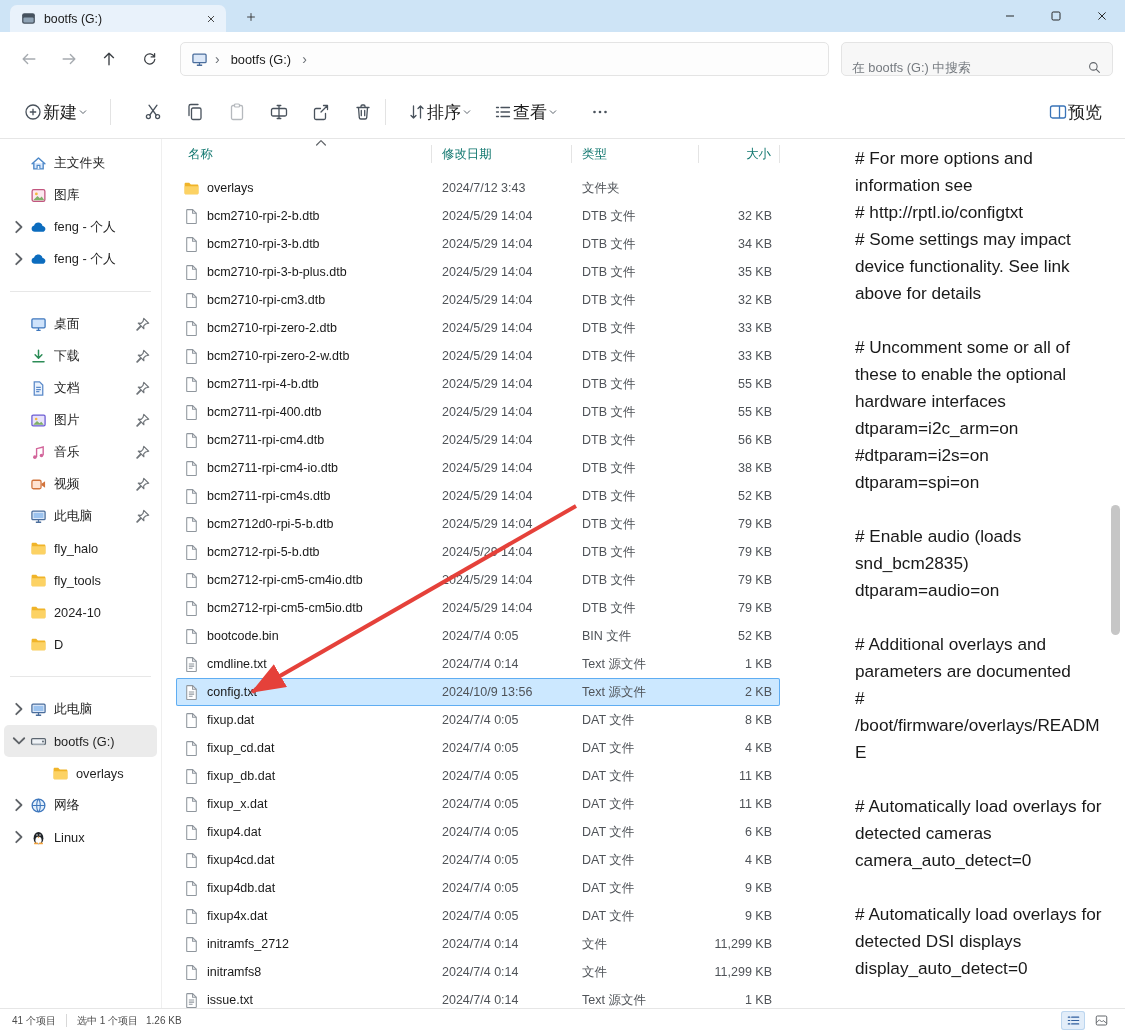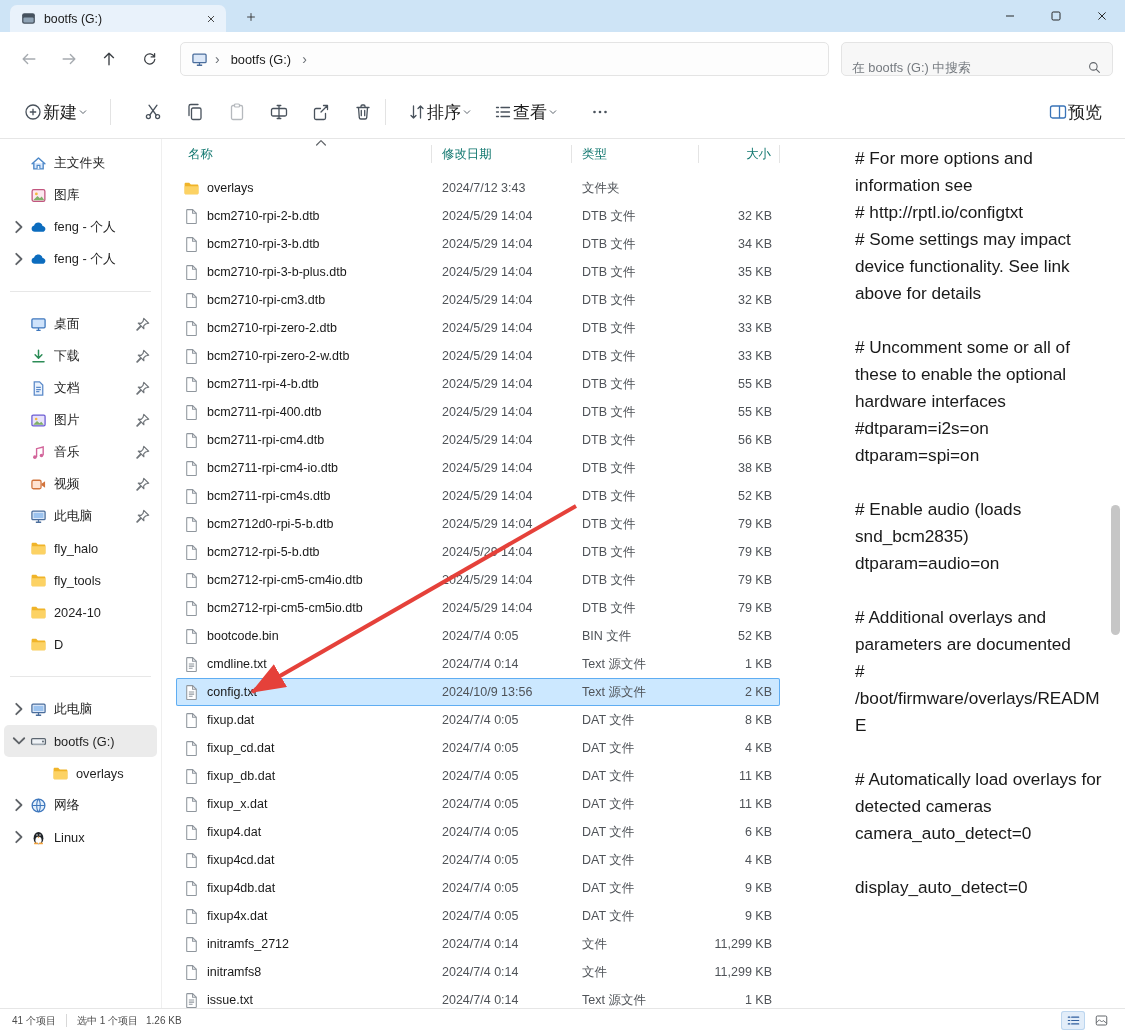--- a/index.html
+++ b/index.html
@@ -995,32 +995,34 @@
           </div>
         </div>
     </div>
 
     <div class="preview" id="preview">
         <div class="pline"># For more options and information see</div>
         <div class="pline"># http://rptl.io/configtxt</div>
         <div class="pline"># Some settings may impact device functionality. See link above for details</div>
         <div class="pline"></div>
         <div class="pline"># Uncomment some or all of these to enable the optional hardware interfaces</div>
+        <div class="pline">dtparam=i2c_arm=on</div>
         <div class="pline">#dtparam=i2s=on</div>
         <div class="pline">dtparam=spi=on</div>
         <div class="pline"></div>
         <div class="pline"># Enable audio (loads snd_bcm2835)</div>
         <div class="pline">dtparam=audio=on</div>
         <div class="pline"></div>
         <div class="pline"># Additional overlays and parameters are documented</div>
         <div class="pline"># /boot/firmware/overlays/README</div>
         <div class="pline"></div>
         <div class="pline"># Automatically load overlays for detected cameras</div>
         <div class="pline">camera_auto_detect=0</div>
         <div class="pline"></div>
+        <div class="pline"># Automatically load overlays for detected DSI displays</div>
         <div class="pline">display_auto_detect=0</div>
         <div class="pline"></div>
       </div>
 
     <div class="vscroll">
       <div class="vthumb"></div>
     </div>
   </div>
 
   <div class="statusbar">

